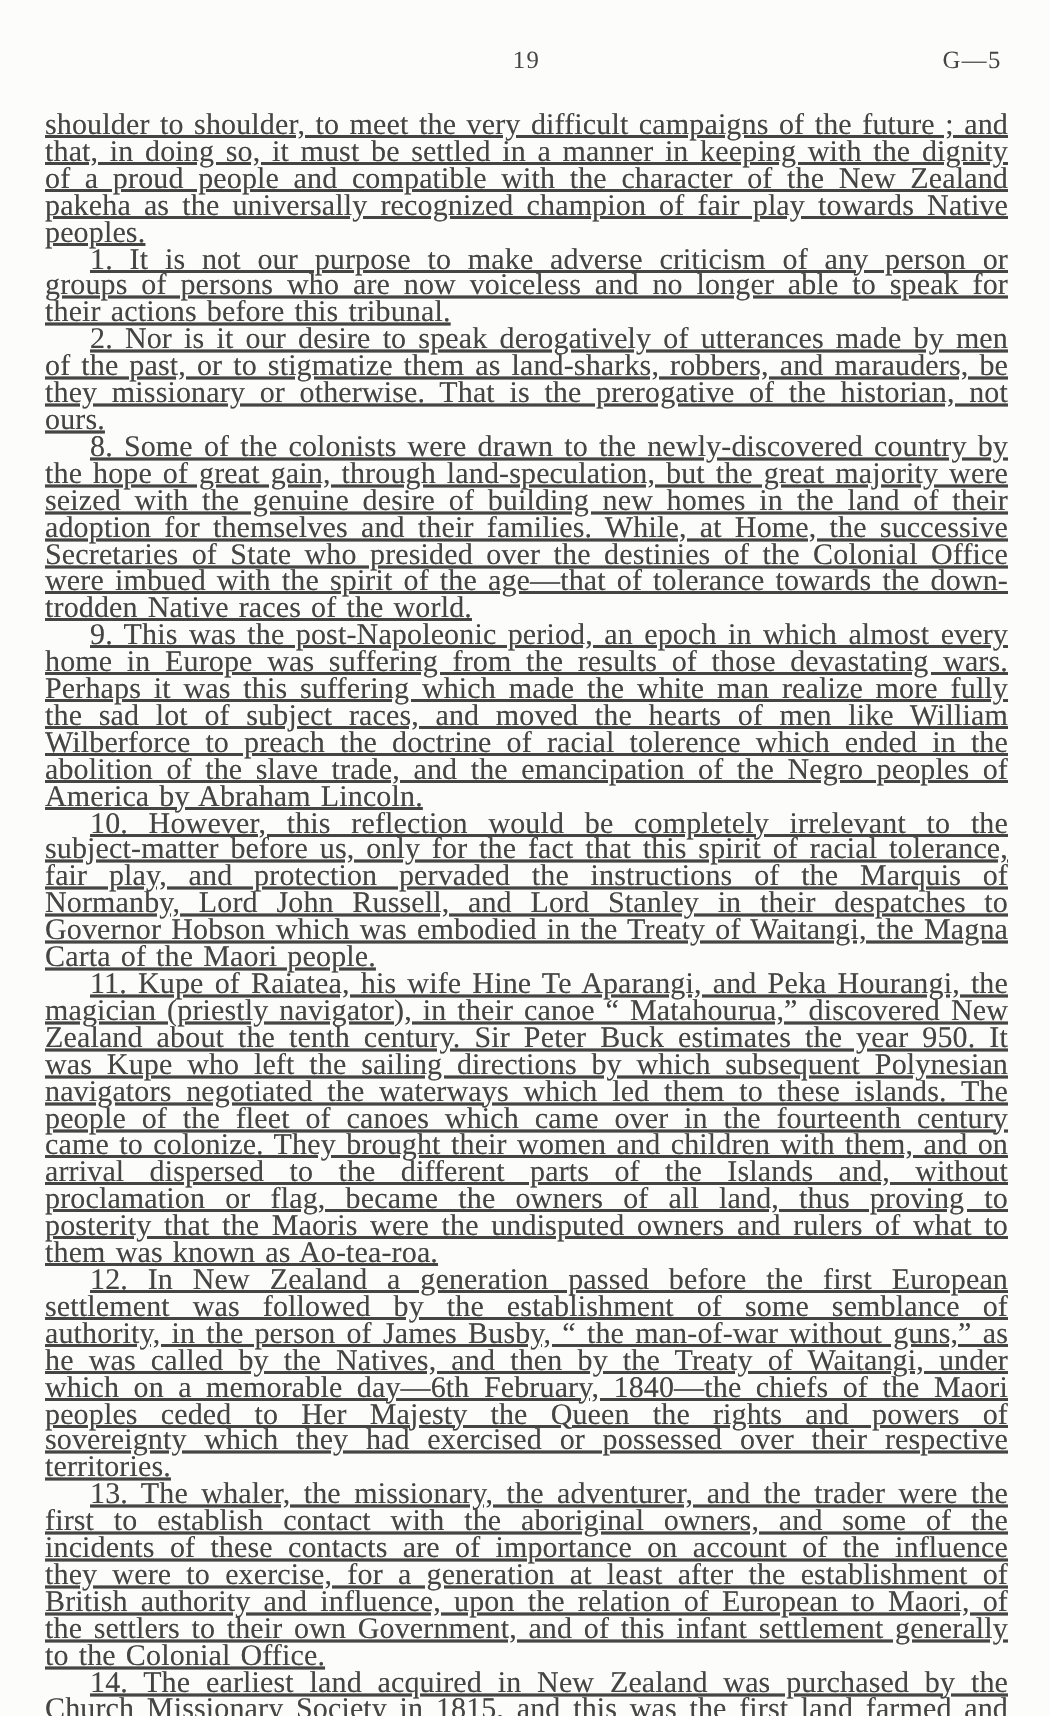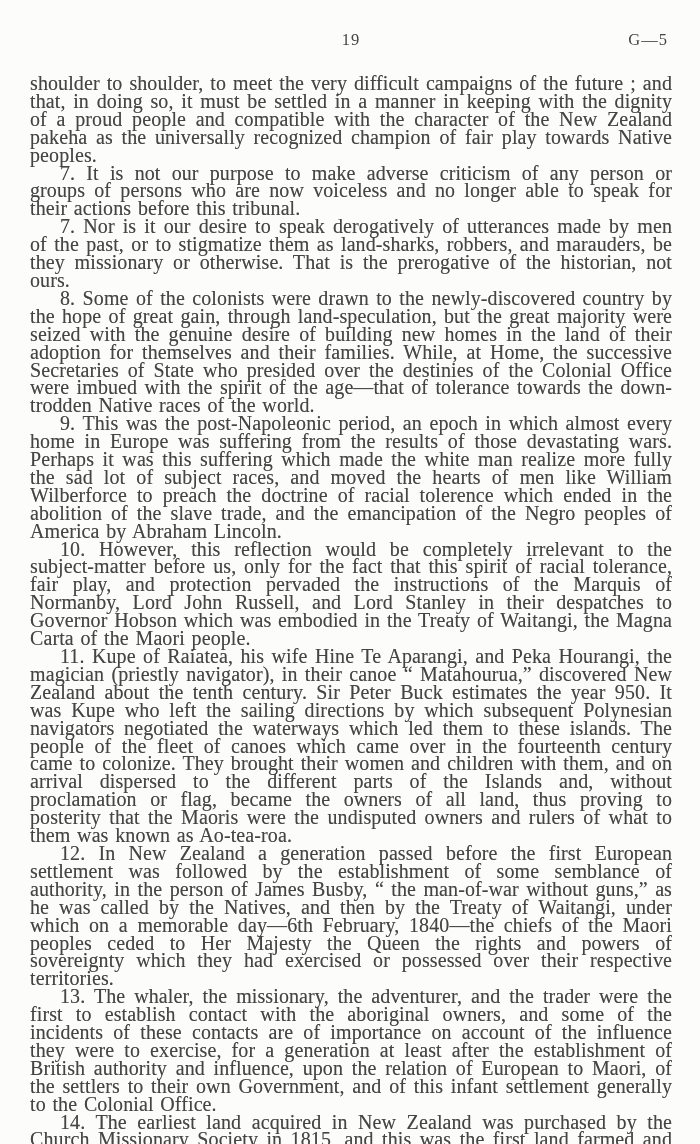--- a/index.html
+++ b/index.html
@@ -11,20 +11,21 @@
     position: relative;
     width: 700px;
     height: 1144px;
     margin: 0 auto;
     background: #fcfcfa;
     box-sizing: border-box;
     padding: 30px 28px 0 30px;
     font-family: "Liberation Serif", "DejaVu Serif", serif;
     color: #454543;
     overflow: hidden;
+    text-decoration: underline;
   }
   .page-header {
     position: relative;
     height: 24px;
     margin-bottom: 21px;
     font-size: 16.5px;
     letter-spacing: 1px;
   }
   .page-number {
     position: absolute;
@@ -55,22 +56,22 @@
 </head>
 <body>
 
 <div class="page">
   <div class="page-header">
     <span class="page-number">19</span>
     <span class="page-code">G—5</span>
   </div>
   <div class="document-body">
     <p class="para">shoulder to shoulder, to meet the very difficult campaigns of the future ; and that, in doing so, it must be settled in a manner in keeping with the dignity of a proud people and compatible with the character of the New Zealand pakeha as the universally recognized champion of fair play towards Native peoples.</p>
-    <p class="para indent">7. It is not our purpose to make adverse criticism of any person or groups of persons who are now voiceless and no longer able to speak for their actions before this tribunal.</p>
-    <p class="para indent">7. Nor is it our desire to speak derogatively of utterances made by men of the past, or to stigmatize them as land-sharks, robbers, and marauders, be they missionary or otherwise. That is the prerogative of the historian, not ours.</p>
+    <p class="para indent">1. It is not our purpose to make adverse criticism of any person or groups of persons who are now voiceless and no longer able to speak for their actions before this tribunal.</p>
+    <p class="para indent">2. Nor is it our desire to speak derogatively of utterances made by men of the past, or to stigmatize them as land-sharks, robbers, and marauders, be they missionary or otherwise. That is the prerogative of the historian, not ours.</p>
     <p class="para indent">8. Some of the colonists were drawn to the newly-discovered country by the hope of great gain, through land-speculation, but the great majority were seized with the genuine desire of building new homes in the land of their adoption for themselves and their families. While, at Home, the successive Secretaries of State who presided over the destinies of the Colonial Office were imbued with the spirit of the age—that of tolerance towards the down-trodden Native races of the world.</p>
     <p class="para indent">9. This was the post-Napoleonic period, an epoch in which almost every home in Europe was suffering from the results of those devastating wars. Perhaps it was this suffering which made the white man realize more fully the sad lot of subject races, and moved the hearts of men like William Wilberforce to preach the doctrine of racial tolerence which ended in the abolition of the slave trade, and the emancipation of the Negro peoples of America by Abraham Lincoln.</p>
     <p class="para indent">10. However, this reflection would be completely irrelevant to the subject-matter before us, only for the fact that this spirit of racial tolerance, fair play, and protection pervaded the instructions of the Marquis of Normanby, Lord John Russell, and Lord Stanley in their despatches to Governor Hobson which was embodied in the Treaty of Waitangi, the Magna Carta of the Maori people.</p>
     <p class="para indent">11. Kupe of Raiatea, his wife Hine Te Aparangi, and Peka Hourangi, the magician (priestly navigator), in their canoe “ Matahourua,” discovered New Zealand about the tenth century. Sir Peter Buck estimates the year 950. It was Kupe who left the sailing directions by which subsequent Polynesian navigators negotiated the waterways which led them to these islands. The people of the fleet of canoes which came over in the fourteenth century came to colonize. They brought their women and children with them, and on arrival dispersed to the different parts of the Islands and, without proclamation or flag, became the owners of all land, thus proving to posterity that the Maoris were the undisputed owners and rulers of what to them was known as Ao-tea-roa.</p>
     <p class="para indent">12. In New Zealand a generation passed before the first European settlement was followed by the establishment of some semblance of authority, in the person of James Busby, “ the man-of-war without guns,” as he was called by the Natives, and then by the Treaty of Waitangi, under which on a memorable day—6th February, 1840—the chiefs of the Maori peoples ceded to Her Majesty the Queen the rights and powers of sovereignty which they had exercised or possessed over their respective territories.</p>
     <p class="para indent">13. The whaler, the missionary, the adventurer, and the trader were the first to establish contact with the aboriginal owners, and some of the incidents of these contacts are of importance on account of the influence they were to exercise, for a generation at least after the establishment of British authority and influence, upon the relation of European to Maori, of the settlers to their own Government, and of this infant settlement generally to the Colonial Office.</p>
     <p class="para indent">14. The earliest land acquired in New Zealand was purchased by the Church Missionary Society in 1815, and this was the first land farmed and settled by Europeans. From 1815 to 1824 the land said to have been acquired by Europeans from the Maoris was 8,000 acres. From 1825 to 1829 the area was 1,000,800 acres ; from 1830 to 1834, 600,000 acres ; from 1835 to 1836, 120,000 acres ; from 1837 to 1838, 240,000 acres. In 1838, 12,000,000 acres, including Stewart Island, were the subject of purchase.</p>
   </div>
 </div>
 

